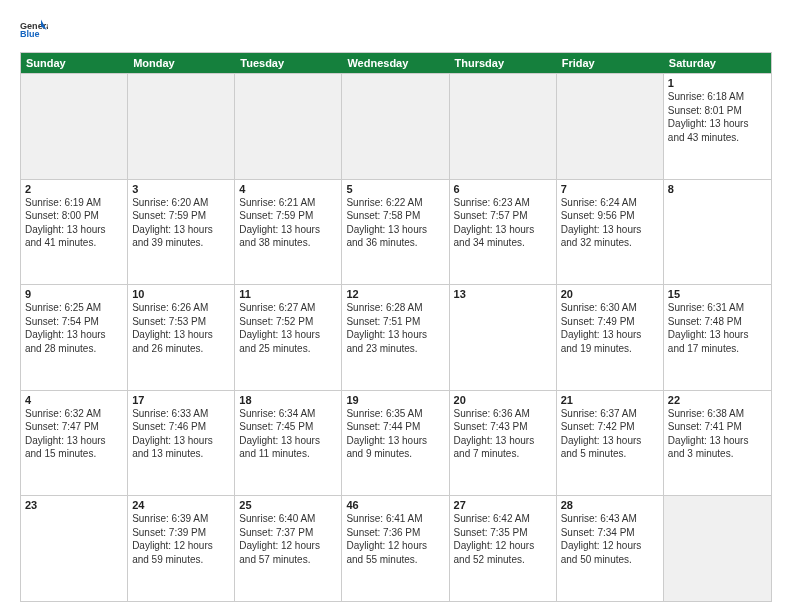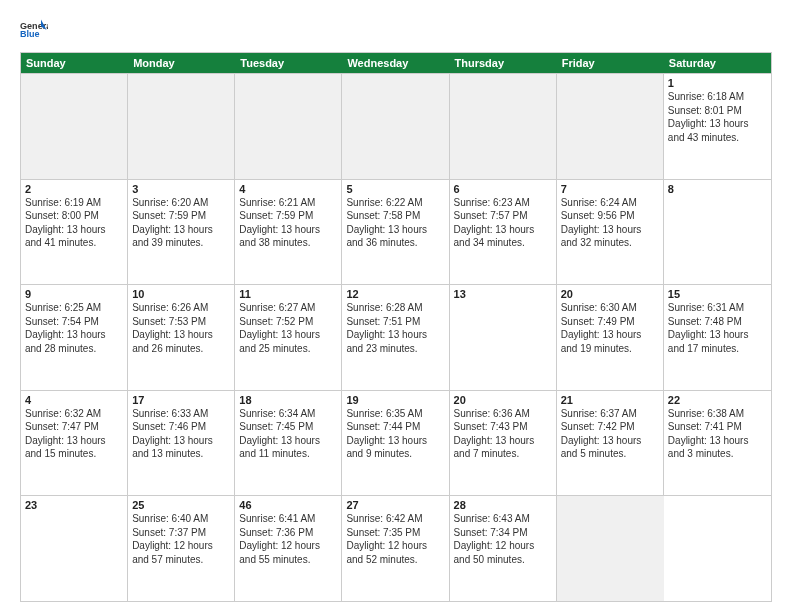--- a/index.html
+++ b/index.html
@@ -284,20 +284,27 @@
 Sunset: 7:41 PM
 Daylight: 13 hours
 and 3 minutes.</div>
           </div>
         </div>
         <div class="cal-row">
           <div class="cal-cell">
             <div class="day-num">23</div>
           </div>
           <div class="cal-cell">
+            <div class="day-num">24</div>
+            <div class="day-info">Sunrise: 6:39 AM
+Sunset: 7:39 PM
+Daylight: 12 hours
+and 59 minutes.</div>
+          </div>
+          <div class="cal-cell">
             <div class="day-num">25</div>
             <div class="day-info">Sunrise: 6:40 AM
 Sunset: 7:37 PM
 Daylight: 12 hours
 and 57 minutes.</div>
           </div>
           <div class="cal-cell">
             <div class="day-num">46</div>
             <div class="day-info">Sunrise: 6:41 AM
 Sunset: 7:36 PM

